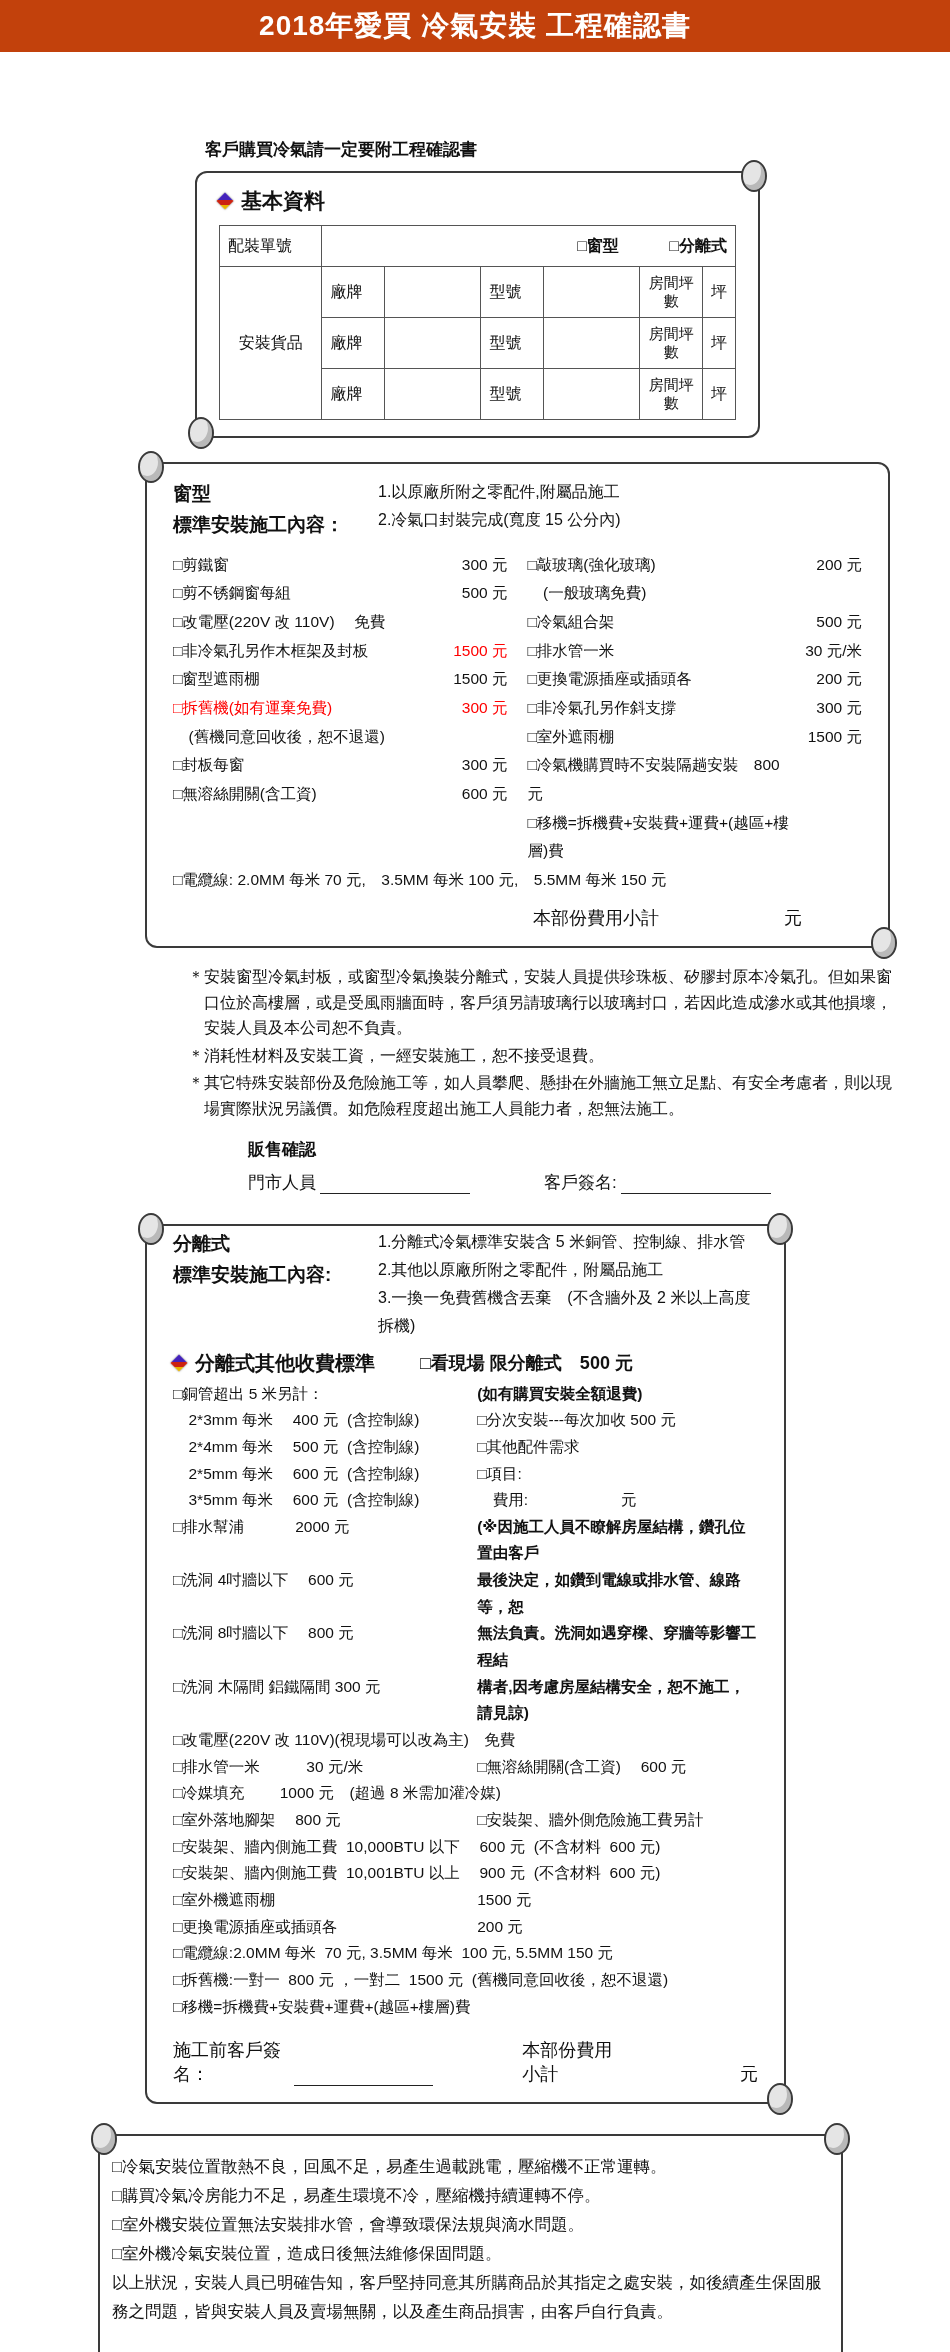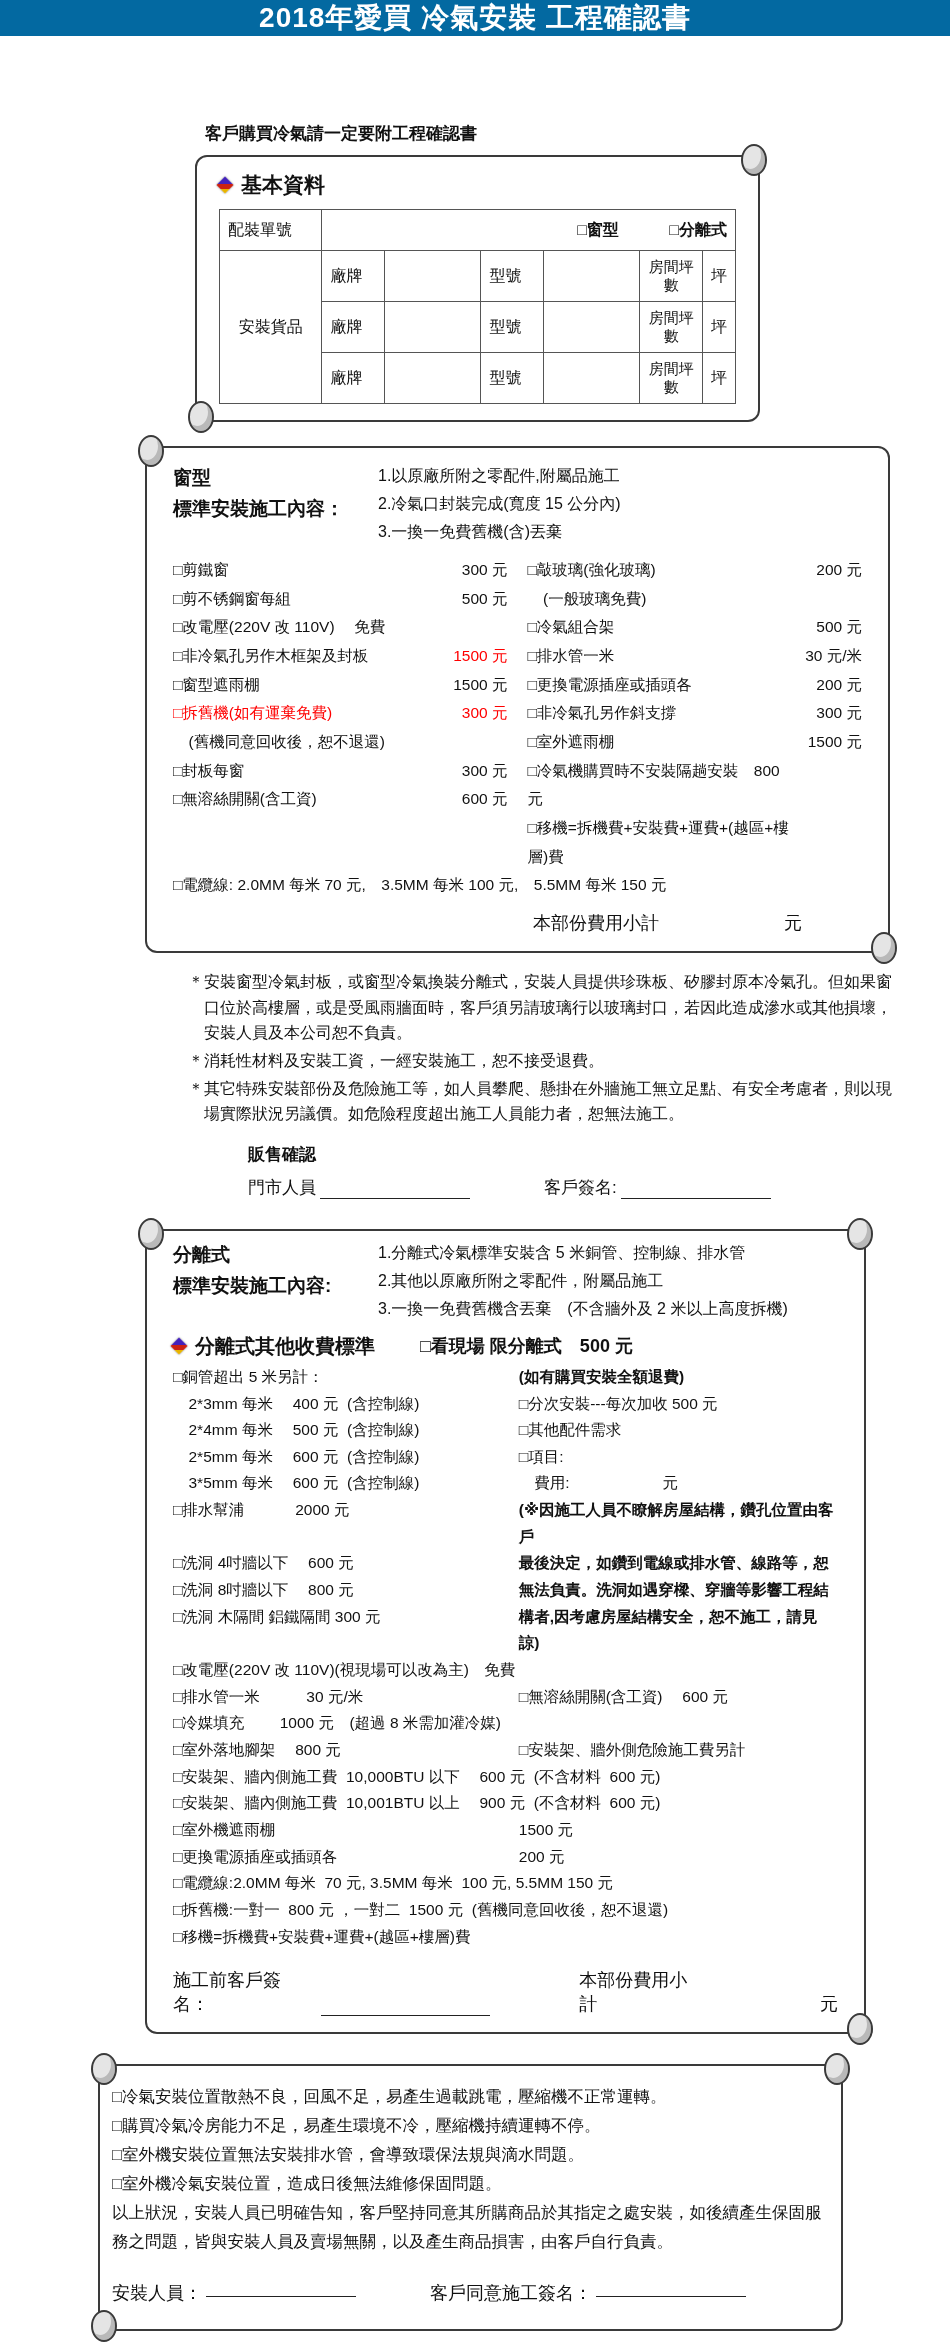--- a/index.html
+++ b/index.html
@@ -1,21 +1,21 @@
 <!DOCTYPE html>
 <html><head>
 <meta charset="utf-8">
 <style>
   html,body{margin:0;padding:0;background:#fff;}
   body{width:950px;font-family:"Liberation Sans","DejaVu Sans",sans-serif;color:#111;}
   .bold{font-weight:bold;}
   .red{color:#FF0000;}
 
   
-  .topbar{height:36px;background:#0369a1;display:flex;align-items:center;justify-content:center;}
+  .topbar{height:52px;background:#c2410c;display:flex;align-items:center;justify-content:center;}
   .topbar h1{margin:0;color:#fff;font-size:28px;font-weight:bold;letter-spacing:1px;}
 
   
   .doc{padding-top:86px;}
   .doc-subtitle{margin:0 0 10px 205px;font-size:17px;font-weight:bold;}
 
   .scroll{position:relative;border:2px solid #3a3a3a;border-radius:12px;background:#fff;box-sizing:border-box;}
   .curl{position:absolute;width:22px;height:28px;border:2px solid #3a3a3a;border-radius:50%;background:#e5e5e5;box-shadow:inset -4px -5px 0 #b9b9b9;}
   .curl.tr{top:-13px;right:-9px}.curl.bl{bottom:-13px;left:-9px}
   .curl.tl{top:-13px;left:-9px}.curl.br{bottom:-13px;right:-9px}
@@ -55,21 +55,21 @@
 
   
   .star-notes{margin:16px 0 0 188px;width:714px;font-size:16px;line-height:1.6;}
   .star-note{margin:0 0 2px;padding-left:16px;text-indent:-16px;}
   .sales-confirm{margin:16px 0 0 248px;font-size:17px;}
   .sig-row{margin-top:10px;display:flex;align-items:flex-end;}
   .sigline{display:inline-block;width:150px;border-bottom:1.5px solid #222;height:1.05em;margin:0 4px;}
   .sig-gap{display:inline-block;width:70px;}
 
   
-  .scroll3{margin:30px 0 16px 145px;width:721px;padding:6px 26px 16px;}
+  .scroll3{margin:30px 0 16px 145px;width:641px;padding:0 26px 16px;}
   .split-head-row{display:flex;align-items:center;margin:10px 0 4px;}
   .split-head-row .sec-head{margin:0;font-size:20px;}
   .site-visit{font-size:18px;font-weight:bold;margin-left:45px;}
   .split-lines{font-size:15.5px;line-height:1.72;margin-top:2px;}
   .srow{display:flex;}
   .sl{min-width:52%;white-space:pre-wrap;}
   .sr{flex:1;white-space:pre-wrap;}
   .presign-row{display:flex;align-items:flex-end;font-size:18px;margin-top:18px;}
   .presign-row .sigline{width:170px;}
   .presign-sub{margin-left:85px;}
@@ -145,21 +145,20 @@
       <span class="curl tl"></span>
       <span class="curl br"></span>
       <div class="std-block">
         <div class="std-left">
           <div>窗型</div>
           <div>標準安裝施工內容：</div>
         </div>
         <div class="std-right">
           <div class="std-item">1.以原廠所附之零配件,附屬品施工</div>
             <div class="std-item">2.冷氣口封裝完成(寬度 15 公分內)</div>
-            <div class="std-item">3.一換一免費舊機(含)丟棄</div>
         </div>
       </div>
       <div class="fees-cols">
         <div class="fees-col">
 
             <div class="fee-row">
               <span class="fee-label">□剪鐵窗</span>
               <span class="fee-price">300 元</span>
             </div>
 

